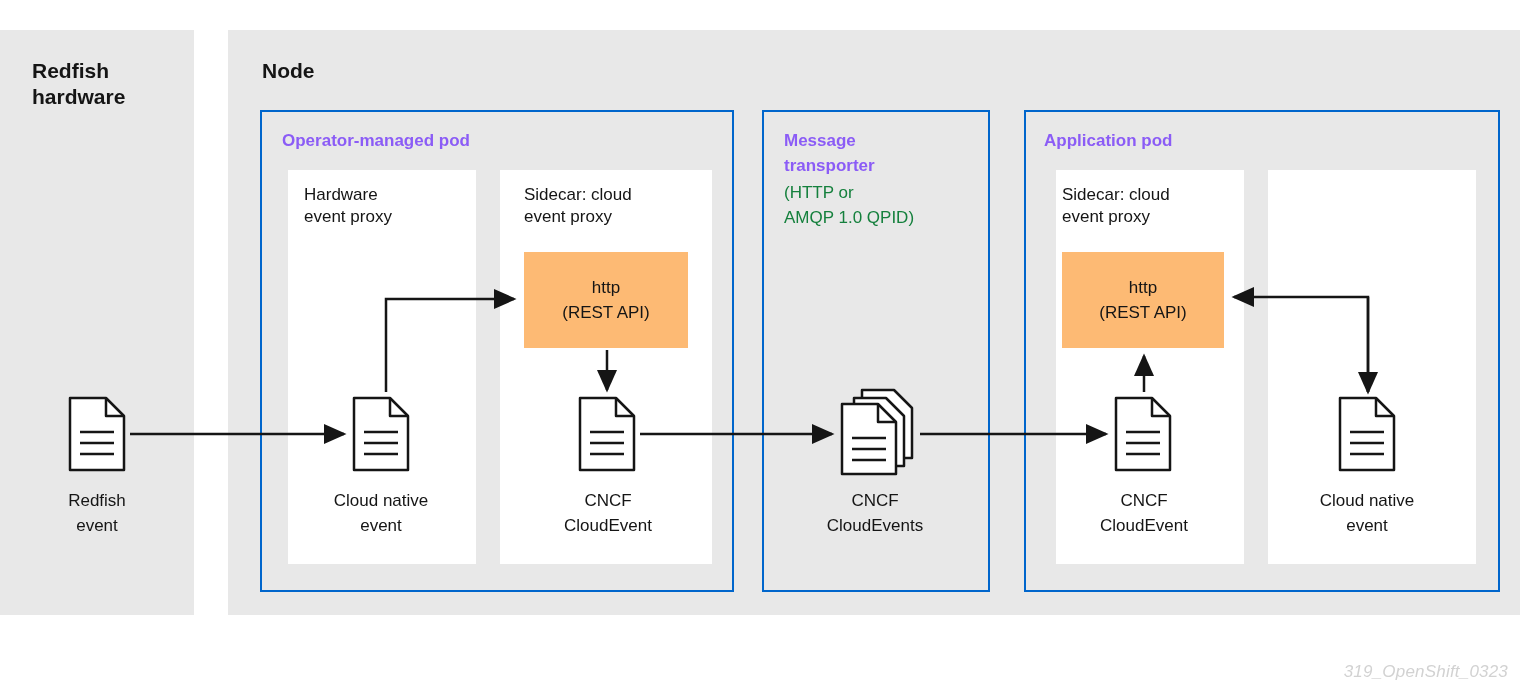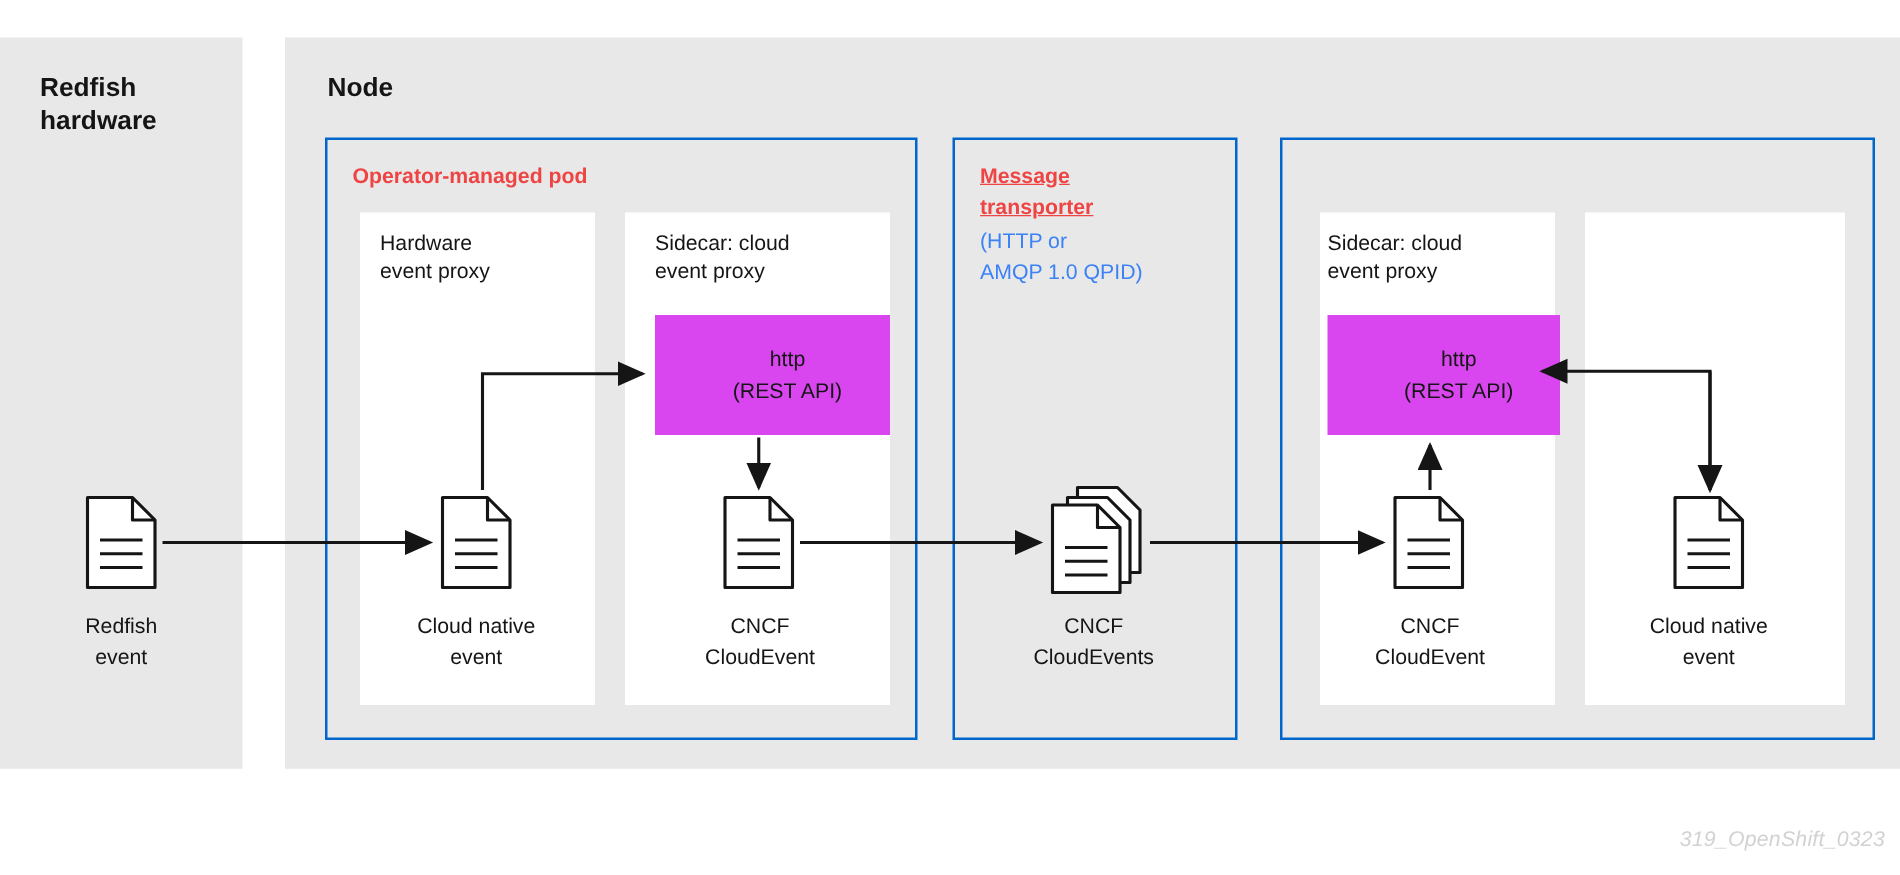--- a/index.html
+++ b/index.html
@@ -69,33 +69,33 @@
   }
   .pod-operator { left: 260px; top: 110px; width: 470px; height: 478px; }
   .pod-message  { left: 762px; top: 110px; width: 224px; height: 478px; }
   .pod-app      { left: 1024px; top: 110px; width: 472px; height: 478px; }
 
   .pod-label {
     position: absolute;
     font-size: 17px;
     font-weight: bold;
     line-height: 25px;
-    color: #ef4444;
+    color: #8b5cf6;
     white-space: pre-line;
   }
   .pod-label-operator { left: 282px; top: 128px; width: 300px; }
-  .pod-label-message  { left: 784px; top: 128px; width: 190px; text-decoration: underline; }
+  .pod-label-message  { left: 784px; top: 128px; width: 190px; }
   .pod-label-app      { left: 1044px; top: 128px; width: 300px; }
 
   .pod-sublabel {
     position: absolute;
     font-size: 17px;
     font-weight: normal;
     line-height: 25px;
-    color: #3b82f6;
+    color: #15803d;
     white-space: pre-line;
   }
   .pod-sublabel-message { left: 784px; top: 180px; width: 200px; }
 
   
   .boxw {
     position: absolute;
     background: #ffffff;
   }
   .box-hw-proxy   { left: 288px; top: 170px; width: 188px; height: 394px; }
@@ -111,30 +111,29 @@
     white-space: pre-line;
   }
   .t-hw-proxy  { left: 304px; top: 184px; width: 170px; }
   .t-sidecar-1 { left: 524px; top: 184px; width: 190px; }
   .t-sidecar-2 { left: 1062px; top: 184px; width: 180px; }
   .t-baremetal { left: 1284px; top: 184px; width: 190px; }
 
   
   .http-box {
     position: absolute;
-    background: #d946ef;
+    background: #fdba74;
     display: flex;
     align-items: center;
     justify-content: center;
     text-align: center;
     font-size: 17px;
     line-height: 25px;
     color: #151515;
     white-space: pre-line;
-    padding-left: 24px;
   }
   .http-1 { left: 524px; top: 252px; width: 164px; height: 96px; }
   .http-2 { left: 1062px; top: 252px; width: 162px; height: 96px; }
 
   
   .doc {
     position: absolute;
     width: 58px;
     height: 76px;
   }
@@ -193,20 +192,21 @@
 
   <div class="pod pod-operator"></div>
   <div class="pod pod-message"></div>
   <div class="pod pod-app"></div>
 
   <div class="pod-label pod-label-operator">Operator-managed pod</div>
   <div class="pod-label pod-label-message">Message
 transporter</div>
   <div class="pod-sublabel pod-sublabel-message">(HTTP or
 AMQP 1.0 QPID)</div>
+  <div class="pod-label pod-label-app">Application pod</div>
 
   <div class="boxw box-hw-proxy"></div>
   <div class="boxw box-sidecar-1"></div>
   <div class="boxw box-sidecar-2"></div>
   <div class="boxw box-baremetal"></div>
 
   <div class="box-title t-hw-proxy">Hardware
 event proxy</div>
   <div class="box-title t-sidecar-1">Sidecar: cloud
 event proxy</div>

